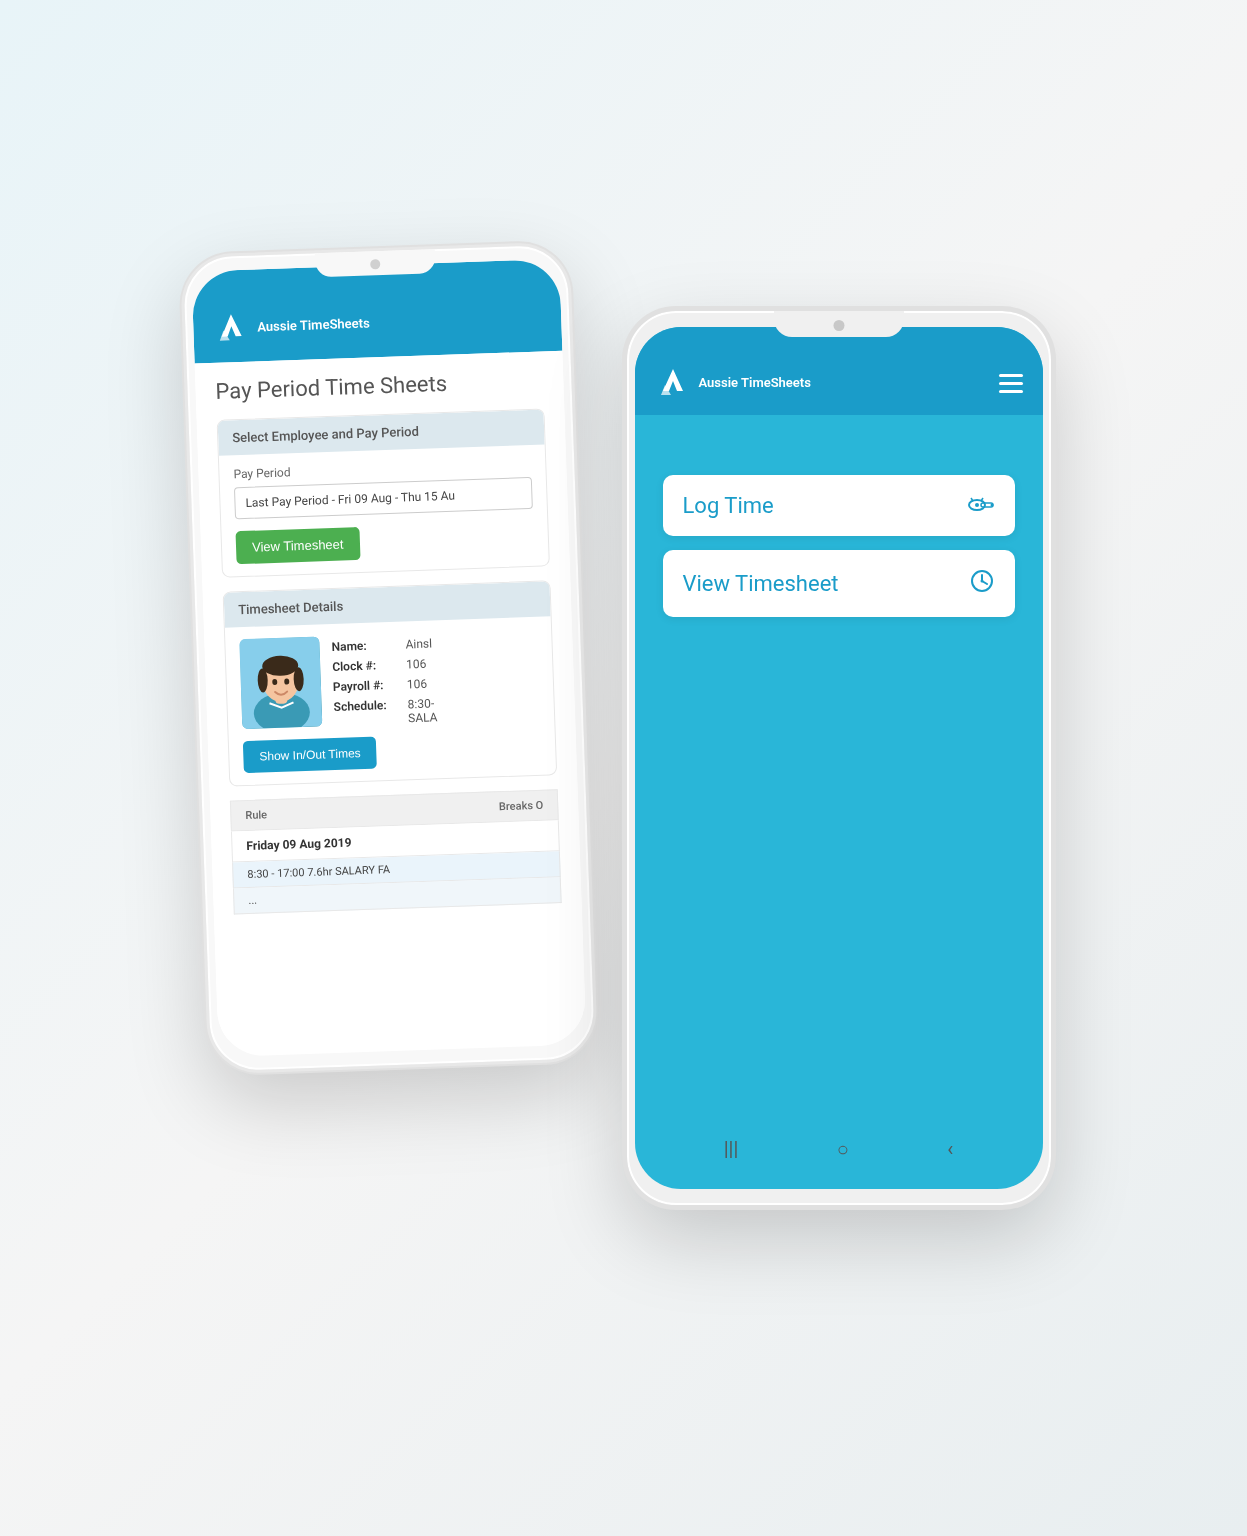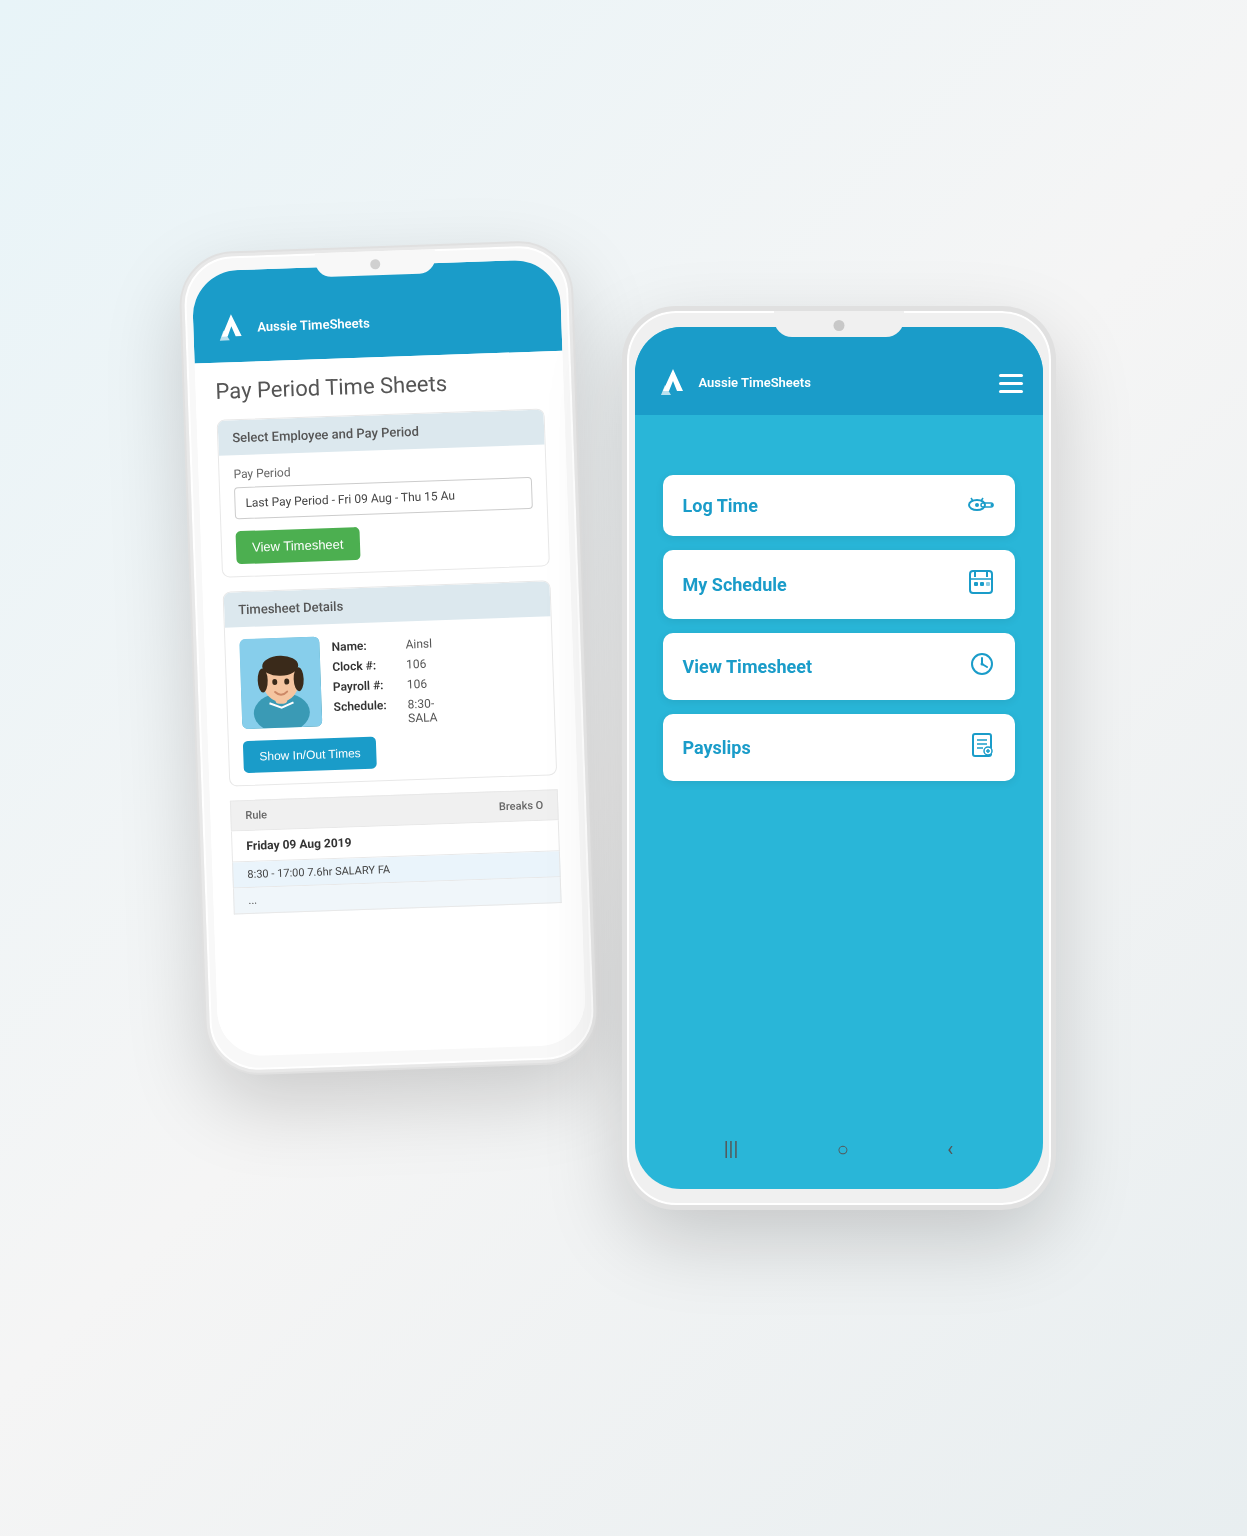--- a/index.html
+++ b/index.html
@@ -340,22 +340,22 @@
       border-radius: 10px;
       padding: 18px 20px;
       display: flex;
       align-items: center;
       justify-content: space-between;
       cursor: pointer;
       box-shadow: 0 2px 8px rgba(0,0,0,0.08);
     }
 
     .menu-item-label {
-      font-size: 18px;
-      font-weight: 700;
+      font-size: 22px;
+      font-weight: 400;
       color: #1a9cc9;
     }
 
     .menu-item-icon {
       font-size: 22px;
       color: #1a9cc9;
     }
 
     
     .front-bottom-bar {
@@ -512,62 +512,33 @@
               <circle cx="10" cy="12" r="2" fill="#1a9cc9"></circle>
               <rect x="14" y="10" width="12" height="4" rx="2" fill="none" stroke="#1a9cc9" stroke-width="1.5"></rect>
               <circle cx="25" cy="12" r="1.5" fill="#1a9cc9"></circle>
               <line x1="6" y1="8" x2="4" y2="5" stroke="#1a9cc9" stroke-width="1.5"></line>
               <line x1="14" y1="8" x2="16" y2="5" stroke="#1a9cc9" stroke-width="1.5"></line>
             </svg>
           </span>
         </div>
 
 
-        <div class="menu-item">
-          <span class="menu-item-label">My Schedule</span>
-          <span class="menu-item-icon">
-            <svg width="28" height="28" viewBox="0 0 28 28" xmlns="http://www.w3.org/2000/svg">
-              <rect x="3" y="3" width="22" height="22" rx="3" fill="none" stroke="#1a9cc9" stroke-width="2"></rect>
-              <line x1="8" y1="3" x2="8" y2="9" stroke="#1a9cc9" stroke-width="2"></line>
-              <line x1="20" y1="3" x2="20" y2="9" stroke="#1a9cc9" stroke-width="2"></line>
-              <line x1="3" y1="11" x2="25" y2="11" stroke="#1a9cc9" stroke-width="1.5"></line>
-              <rect x="7" y="14" width="4" height="4" rx="1" fill="#1a9cc9"></rect>
-              <rect x="13" y="14" width="4" height="4" rx="1" fill="#1a9cc9"></rect>
-              <rect x="19" y="14" width="4" height="4" rx="1" fill="#1a9cc9" opacity="0.5"></rect>
-            </svg>
-          </span>
-        </div>
 
         <div class="menu-item">
           <span class="menu-item-label">View Timesheet</span>
           <span class="menu-item-icon">
             <svg width="26" height="26" viewBox="0 0 26 26" xmlns="http://www.w3.org/2000/svg">
               <circle cx="13" cy="13" r="10" fill="none" stroke="#1a9cc9" stroke-width="2"></circle>
               <line x1="13" y1="7" x2="13" y2="13" stroke="#1a9cc9" stroke-width="2" stroke-linecap="round"></line>
               <line x1="13" y1="13" x2="18" y2="16" stroke="#1a9cc9" stroke-width="2" stroke-linecap="round"></line>
               <circle cx="13" cy="13" r="1.5" fill="#1a9cc9"></circle>
             </svg>
           </span>
         </div>
 
-        <div class="menu-item">
-          <span class="menu-item-label">Payslips</span>
-          <span class="menu-item-icon">
-            <svg width="26" height="26" viewBox="0 0 26 26" xmlns="http://www.w3.org/2000/svg">
-              <rect x="4" y="2" width="18" height="22" rx="2" fill="none" stroke="#1a9cc9" stroke-width="2"></rect>
-              <line x1="8" y1="8" x2="18" y2="8" stroke="#1a9cc9" stroke-width="1.5"></line>
-              <line x1="8" y1="12" x2="18" y2="12" stroke="#1a9cc9" stroke-width="1.5"></line>
-              <line x1="8" y1="16" x2="14" y2="16" stroke="#1a9cc9" stroke-width="1.5"></line>
-              <path d="M17 17 L22 22" stroke="#1a9cc9" stroke-width="2" stroke-linecap="round"></path>
-              <circle cx="19" cy="19" r="4" fill="white" stroke="#1a9cc9" stroke-width="1.5"></circle>
-              <line x1="17" y1="19" x2="21" y2="19" stroke="#1a9cc9" stroke-width="1.5"></line>
-              <line x1="19" y1="17" x2="19" y2="21" stroke="#1a9cc9" stroke-width="1.5"></line>
-            </svg>
-          </span>
-        </div>
 
       </div>
 
       <div class="front-bottom-bar">
         <span class="bottom-icon">|||</span>
         <span class="bottom-icon">○</span>
         <span class="bottom-icon">‹</span>
       </div>
 
     </div>

